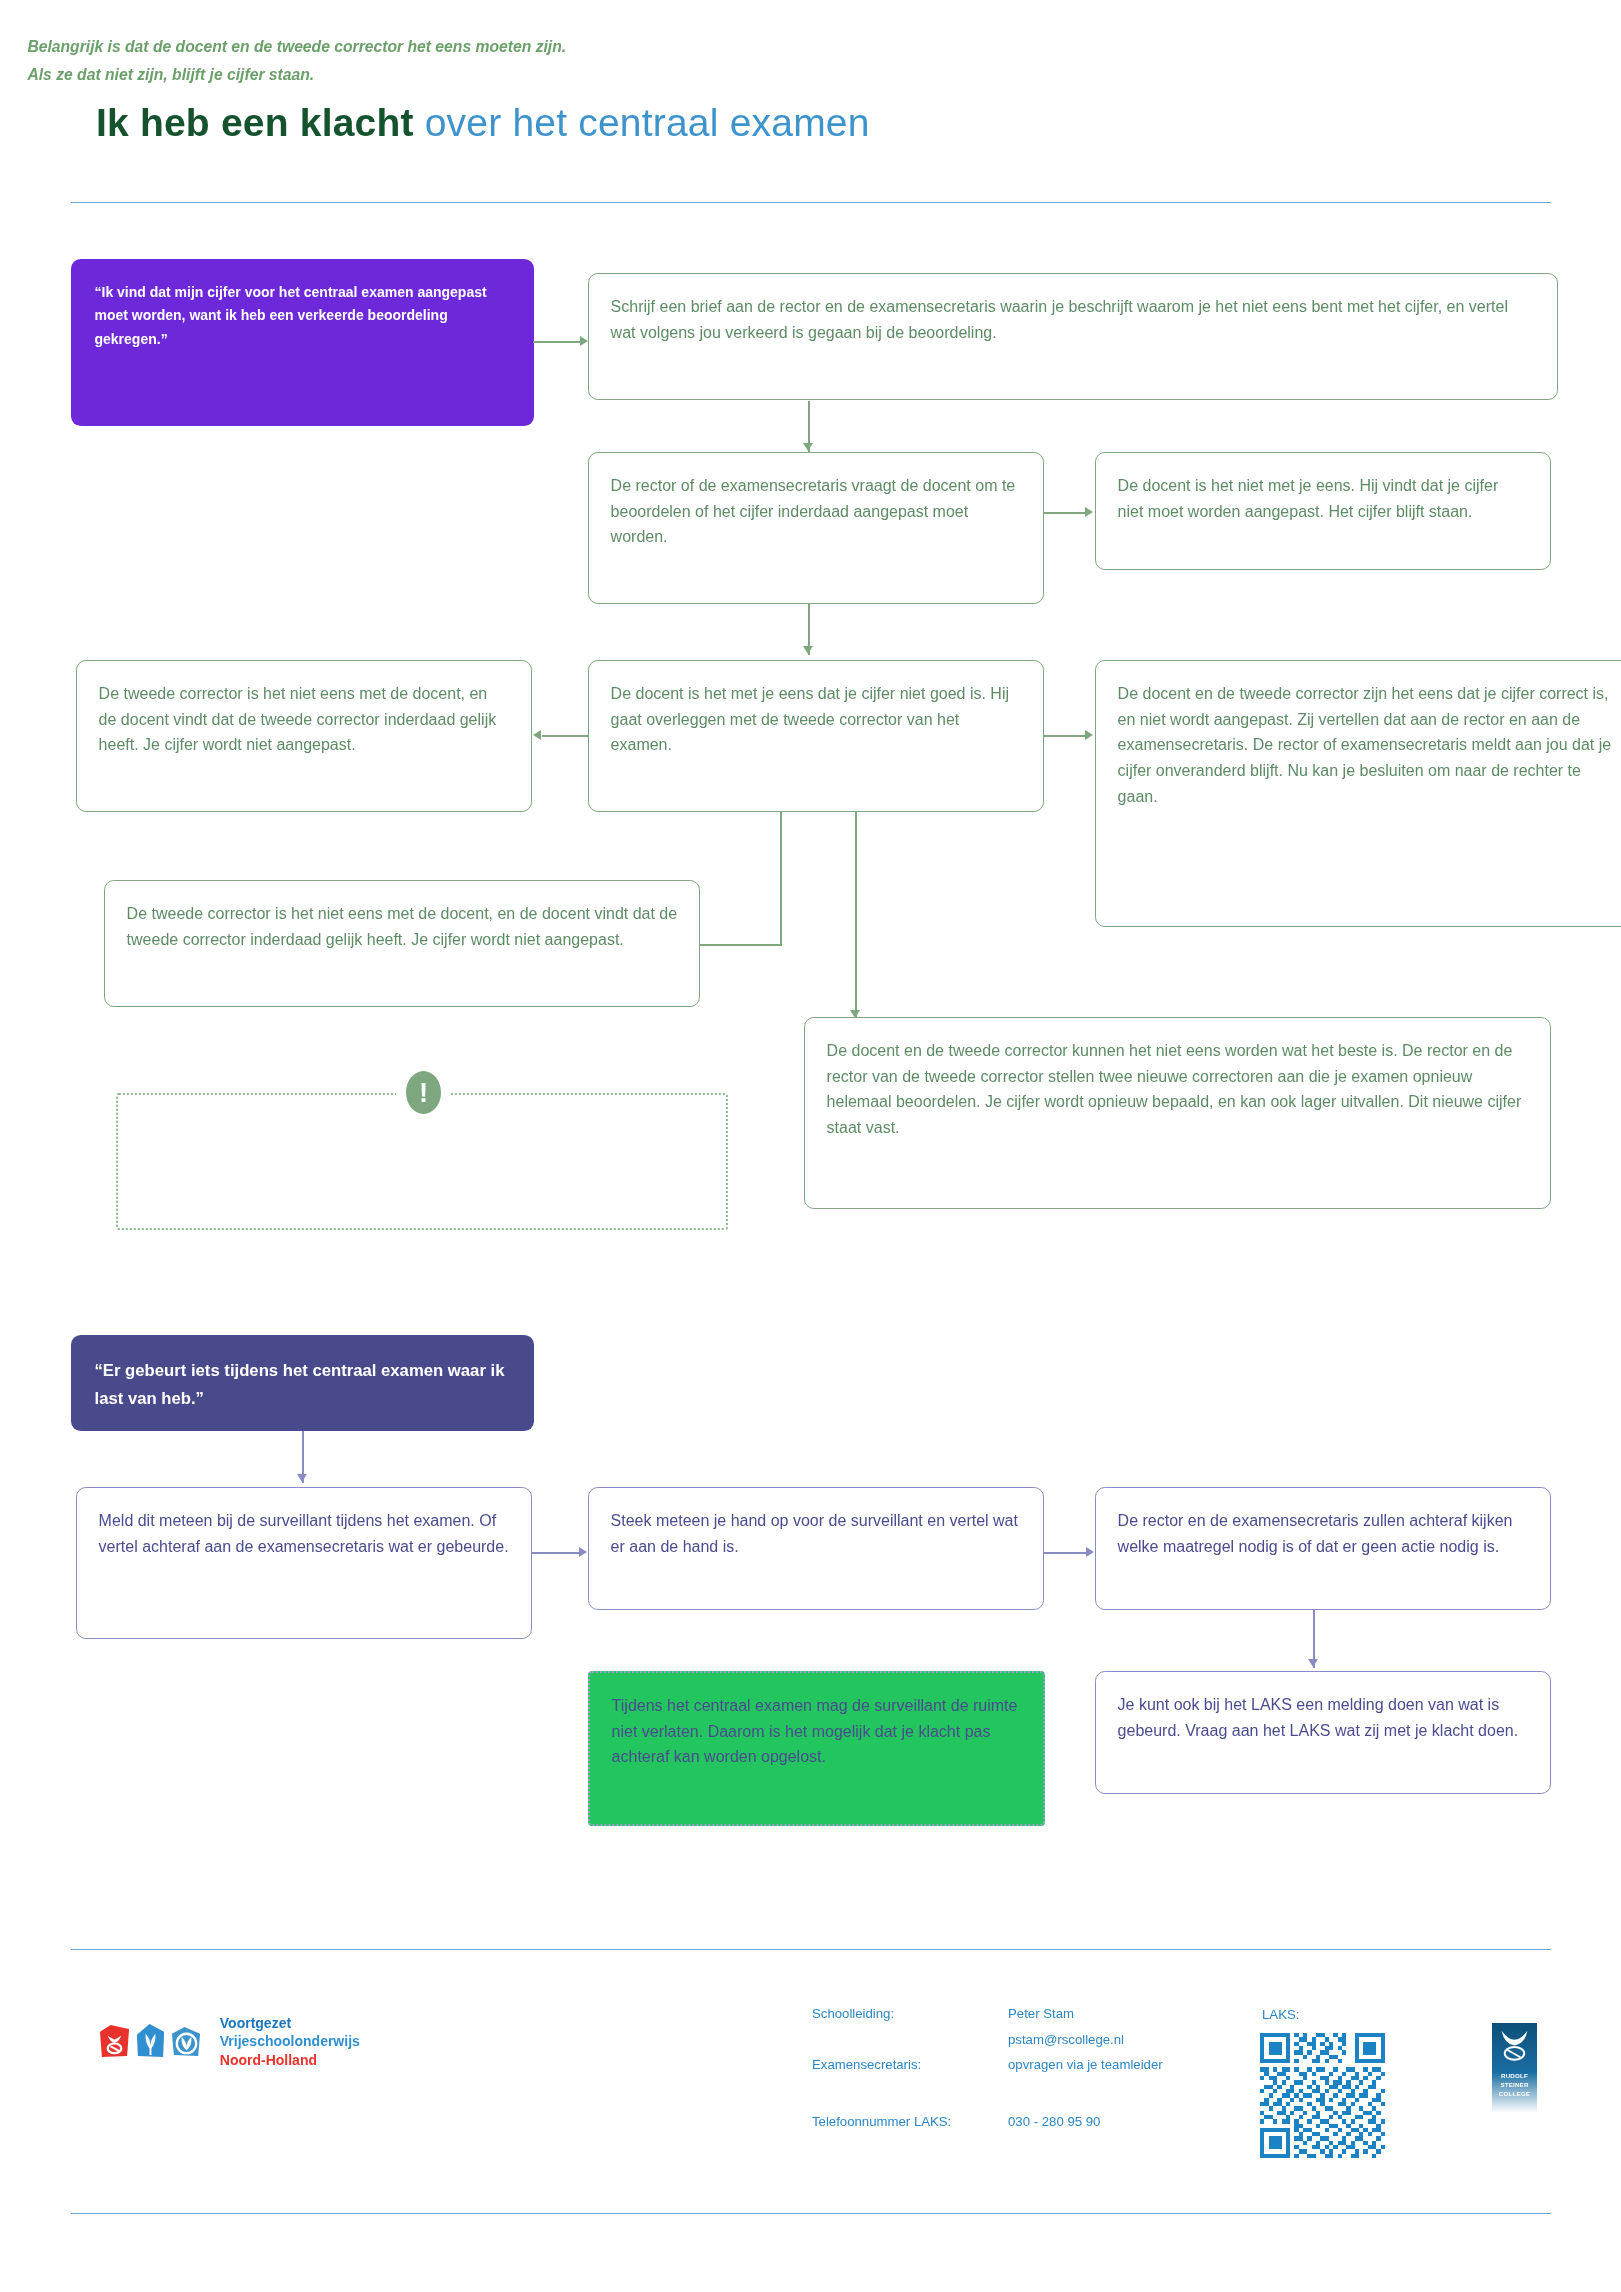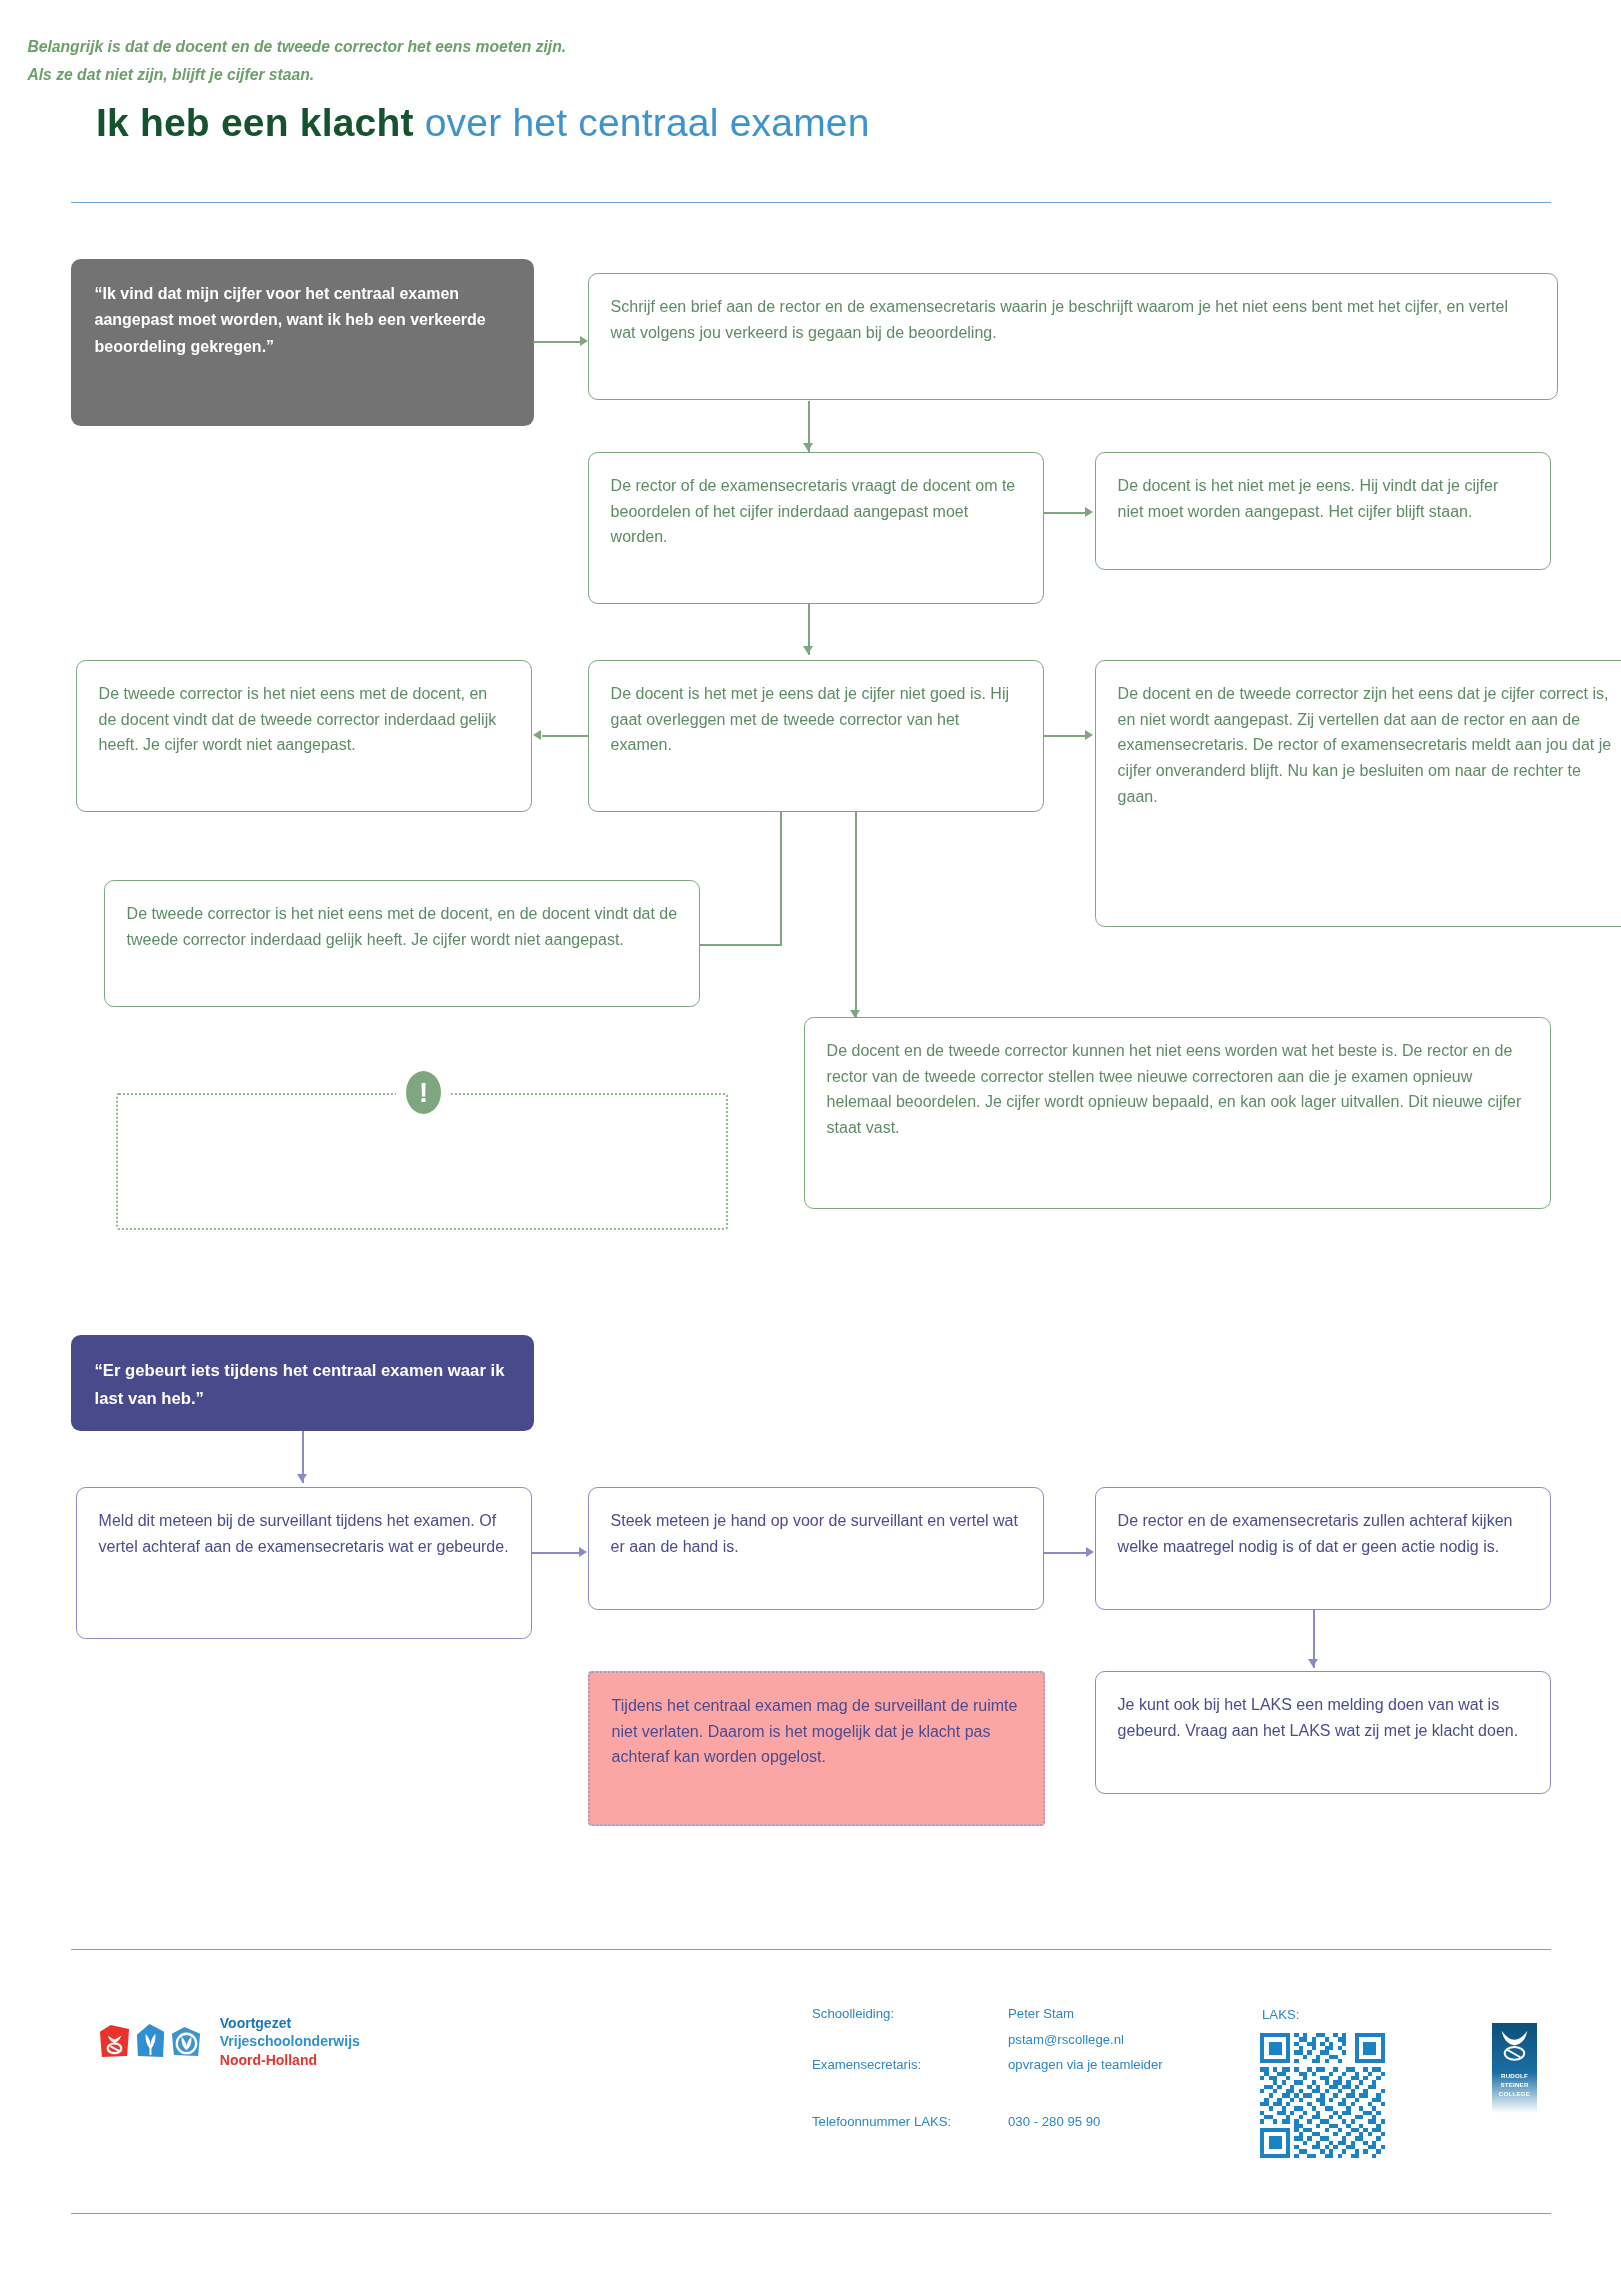--- a/index.html
+++ b/index.html
@@ -41,26 +41,26 @@
 
   
   .node {
     position: absolute;
     border-radius: 9.8px;
     padding: 19.6px 21.6px;
     line-height: 1.62;
     font-size: 16px;
   }
   .node.green-solid {
-    background: #737373;
+    background: #6d28d9;
     color: #ffffff;
     font-weight: bold;
     border: none;
     line-height: 1.68;
-    font-size: 16px;
+    font-size: 14px;
     padding: 21.6px 23.5px;
   }
   .node.purple-solid {
     background: #494a8c;
     color: #ffffff;
     font-weight: bold;
     border: none;
     line-height: 1.68;
     font-size: 16.7px;
     padding: 21.6px 23.5px;
@@ -69,21 +69,21 @@
     background: #ffffff;
     border: 1.6px solid #7fa77f;
     color: #5d8b64;
   }
   .node.purple-outline {
     background: #ffffff;
     border: 1.6px solid #8b8bc4;
     color: #4b4b8f;
   }
   .node.purple-dotted {
-    background: #fca5a5;
+    background: #22c55e;
     border: 2px dotted #9e9ed0;
     color: #4b4b8f;
     border-radius: 3.9px;
   }
   .node p { margin: 0; }
 
   
   .conn { position: absolute; background: #7fa77f; }
   .conn.v { width: 2px; }
   .conn.h { height: 2px; }

